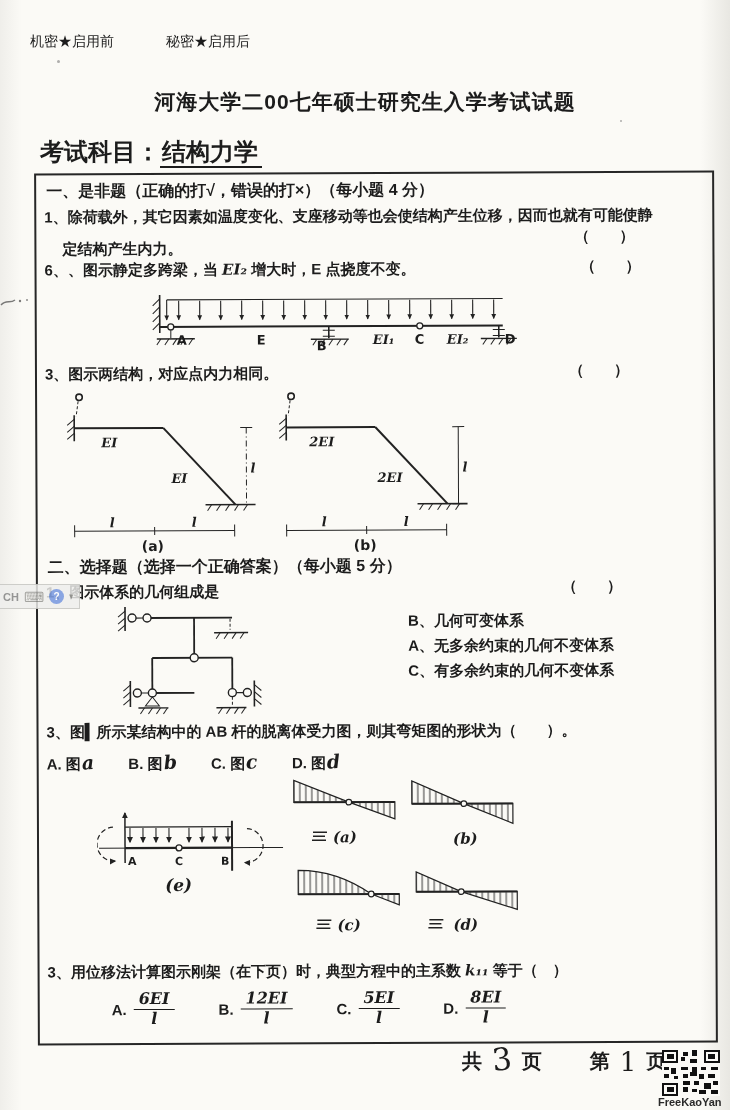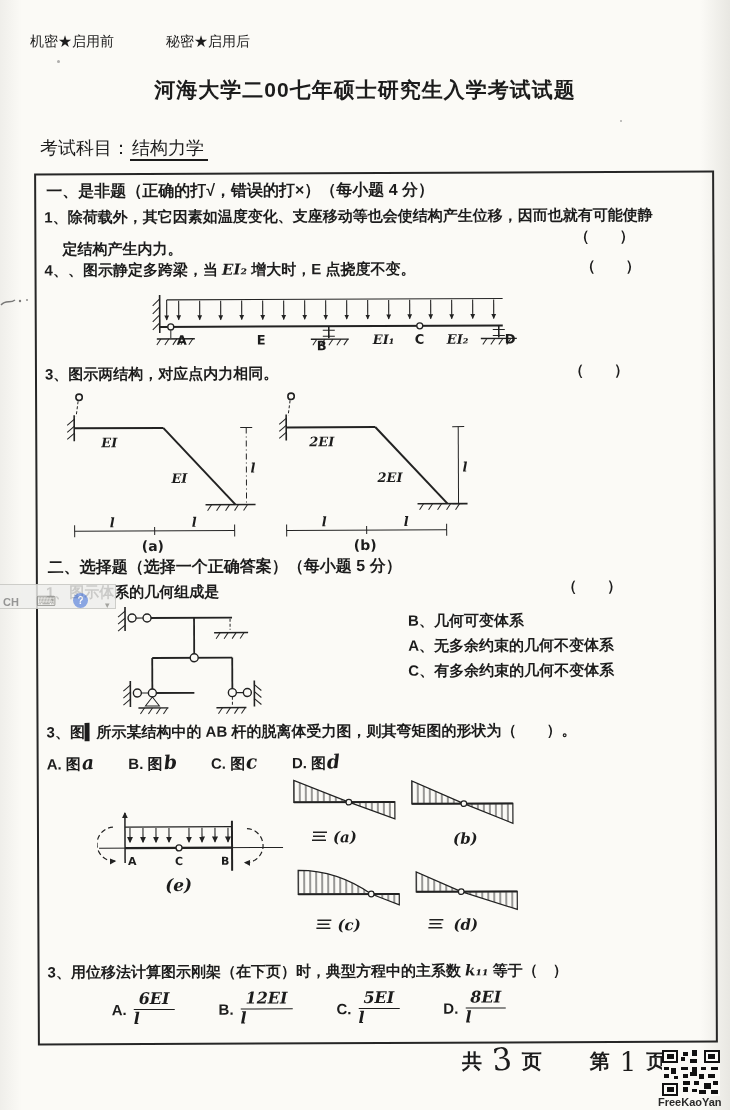--- a/index.html
+++ b/index.html
@@ -2,64 +2,64 @@
 <html><head>
 <meta charset="utf-8">
 <style>
   html,body{margin:0;padding:0;background:#9a9a9a;}
   .page{position:relative;width:730px;height:1110px;margin:0 auto;overflow:hidden;
         background:linear-gradient(90deg,#efeeea 0%,#fbfaf6 3%,#fbfaf6 96%,#e8e7e2 100%);
         font-family:"Liberation Sans",sans-serif;color:#1c1c1c;}
   .abs{position:absolute;}
   .stamp{font-size:14px;font-weight:400;white-space:nowrap;}
   .title{width:730px;text-align:center;font-size:21px;font-weight:700;letter-spacing:1px;}
-  .subject-line{font-size:18px;font-weight:400;}
+  .subject-line{font-size:24px;font-weight:700;}
   .subject-u{border-bottom:2px solid #1c1c1c;padding:0 4px 1px 2px;}
   .qbox{left:36px;top:172px;width:676px;height:868px;border:2px solid #262626;transform:rotate(-0.25deg);}
   .h1{font-size:16px;font-weight:700;white-space:nowrap;}
   .qt{font-size:15px;font-weight:700;white-space:nowrap;}
   .br{font-size:15px;font-weight:700;white-space:nowrap;}
   .math{font-family:"DejaVu Serif",serif;font-style:italic;font-weight:700;}
   .mark{font-weight:900;}
   .opts div{font-size:15px;font-weight:700;line-height:25px;white-space:nowrap;}
   .choices{font-size:15px;font-weight:700;white-space:nowrap;}
   .choices .hw{font-family:"DejaVu Serif",serif;font-style:italic;font-weight:700;font-size:19px;display:inline-block;transform:rotate(-4deg);margin:0 30px 0 1px;}
   .fracs{display:flex;gap:44px;font-size:15px;font-weight:700;align-items:center;}
   .fr-item{display:inline-flex;align-items:center;gap:7px;}
-  .frac{display:inline-flex;flex-direction:column;line-height:1.05;}
+  .frac{display:inline-flex;flex-direction:column;align-items:center;line-height:1.05;}
   .frac .num{border-bottom:1.5px solid #1c1c1c;padding:0 5px 1px;font-size:16px;}
   .frac .den{font-size:16px;padding-top:1px;}
   .svglbl{font:700 13px "DejaVu Sans",sans-serif;fill:#1c1c1c;}
   .svgsm{font:700 11px "DejaVu Sans",sans-serif;fill:#1c1c1c;}
   .svgmath{font:italic 700 13px "DejaVu Serif",serif;fill:#1c1c1c;}
   .svgcap{font:700 14px "DejaVu Sans",sans-serif;fill:#1c1c1c;}
   .svgcapi{font:italic 700 15px "DejaVu Serif",serif;fill:#1c1c1c;}
   .footer{display:flex;align-items:flex-end;gap:10px;font-size:20px;font-weight:700;}
   .hw-num{font-family:"DejaVu Serif",serif;font-size:31px;font-weight:400;transform:rotate(-6deg);line-height:1;}
   .hw-num2{font-family:"DejaVu Serif",serif;font-size:26px;font-weight:400;line-height:1;}
   .fspace{width:28px;}
   .watermark{font-size:11px;color:#2a2a2a;font-weight:700;}
-  .langbar{left:0;top:584px;height:23px;display:flex;align-items:flex-end;gap:17px;padding:0 5px 0 3px;
+  .langbar{left:0;top:584px;height:23px;display:flex;align-items:center;gap:5px;padding:0 5px 0 3px;
            background:rgba(238,238,236,0.92);border:1px solid #c9c9c5;border-left:none;opacity:0.9;z-index:5;}
   .langbar .lang{font-size:11px;color:#8b8b8b;font-weight:700;}
   .langbar .kbd{font-size:14px;color:#9a9a96;line-height:1;}
   .langbar .help{width:15px;height:15px;border-radius:50%;background:#7d9ce0;color:#fff;font-size:10px;font-weight:700;
                  display:flex;align-items:center;justify-content:center;}
   .langbar .chev{font-size:9px;color:#9a9a96;line-height:0.6;display:flex;flex-direction:column;}
   .speck{position:absolute;background:#6f6f6f;border-radius:50%;opacity:.55;}
 </style>
 </head>
 <body>
 
 <div class="page">
 
   <span class="abs stamp" style="left:30px;top:33px">机密★启用前</span>
   <span class="abs stamp" style="left:166px;top:33px">秘密★启用后</span>
 
-  <div class="abs title" style="left:0;top:76px">河海大学二00七年硕士研究生入学考试试题</div>
+  <div class="abs title" style="left:0;top:88px">河海大学二00七年硕士研究生入学考试试题</div>
 
   <div class="abs subject-line" style="left:40px;top:136px">
     <span>考试科目：</span><span class="subject-u">结构力学</span>
   </div>
 
   <svg class="abs" style="left:0;top:292px" width="34" height="20" viewBox="0 0 34 20">
     <path d="M1,13 C6,7 10,12 15,8" stroke="#444" stroke-width="1.4" fill="none" opacity="0.7"></path>
     <circle cx="20" cy="9" r="1.2" fill="#444" opacity="0.7"></circle>
       <circle cx="27" cy="8" r="1" fill="#444" opacity="0.6"></circle>
   </svg>
@@ -68,21 +68,21 @@
 
   <div class="abs qbox">
 
     <div class="abs h1" style="left:10px;top:6px">一、是非题（正确的打√，错误的打×）（每小题 4 分）</div>
 
     <div class="abs qt" style="left:8px;top:33px">1、除荷载外，其它因素如温度变化、支座移动等也会使结构产生位移，因而也就有可能使静</div>
     <div class="abs qt" style="left:26px;top:65px">定结构产生内力。</div>
     <div class="abs br" style="left:538px;top:54px">（　　）</div>
 
     <div class="abs qt" style="left:8px;top:86px">
-      <span>4、、图示静定多跨梁，当 </span><span class="math">EI₂</span><span> 增大时，E 点挠度不变。</span>
+      <span>6、、图示静定多跨梁，当 </span><span class="math">EI₂</span><span> 增大时，E 点挠度不变。</span>
     </div>
     <div class="abs br" style="left:544px;top:84px">（　　）</div>
 
     <svg class="abs" style="left:112px;top:112px" width="372" height="74" viewBox="0 0 372 74">
       <defs>
         <marker id="arrB" viewBox="0 0 6 6" refX="4.5" refY="3" markerWidth="6" markerHeight="6" orient="auto" markerUnits="userSpaceOnUse">
           <path d="M0,0.6 L5,3 L0,5.4 Z" fill="#222"></path>
         </marker>
       </defs>
 

